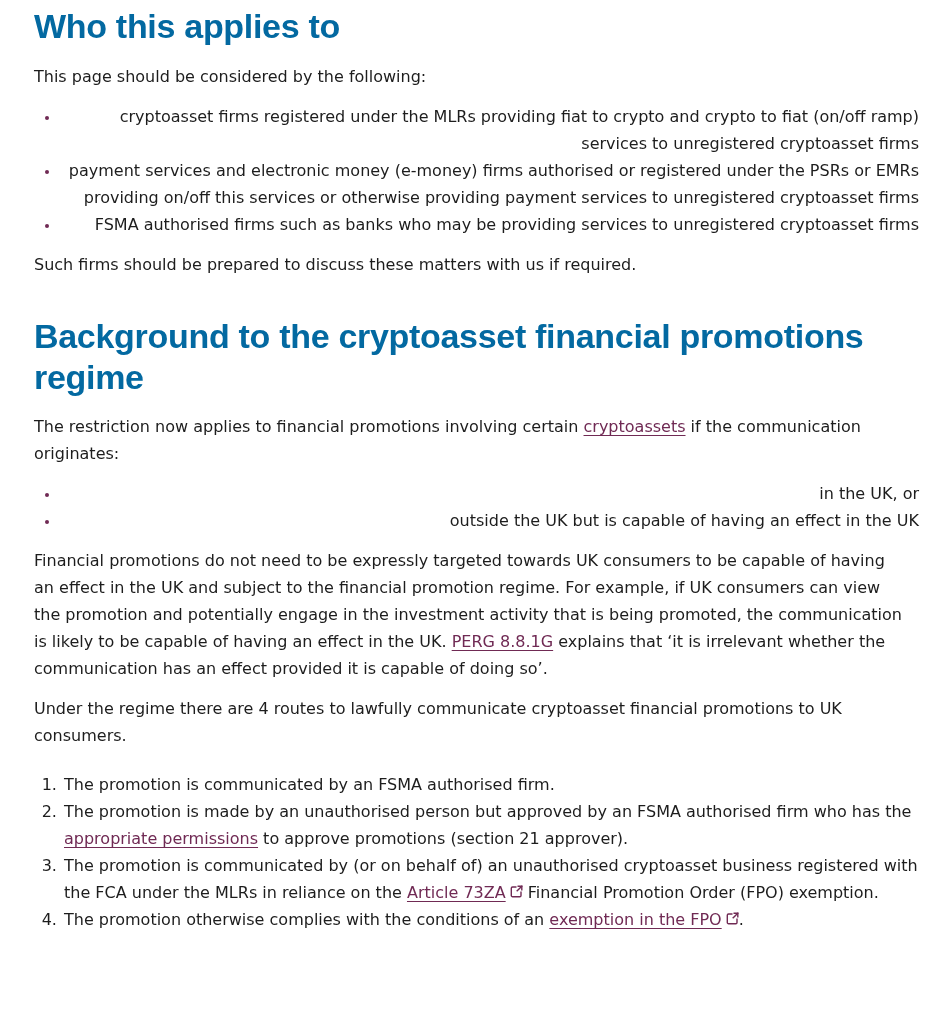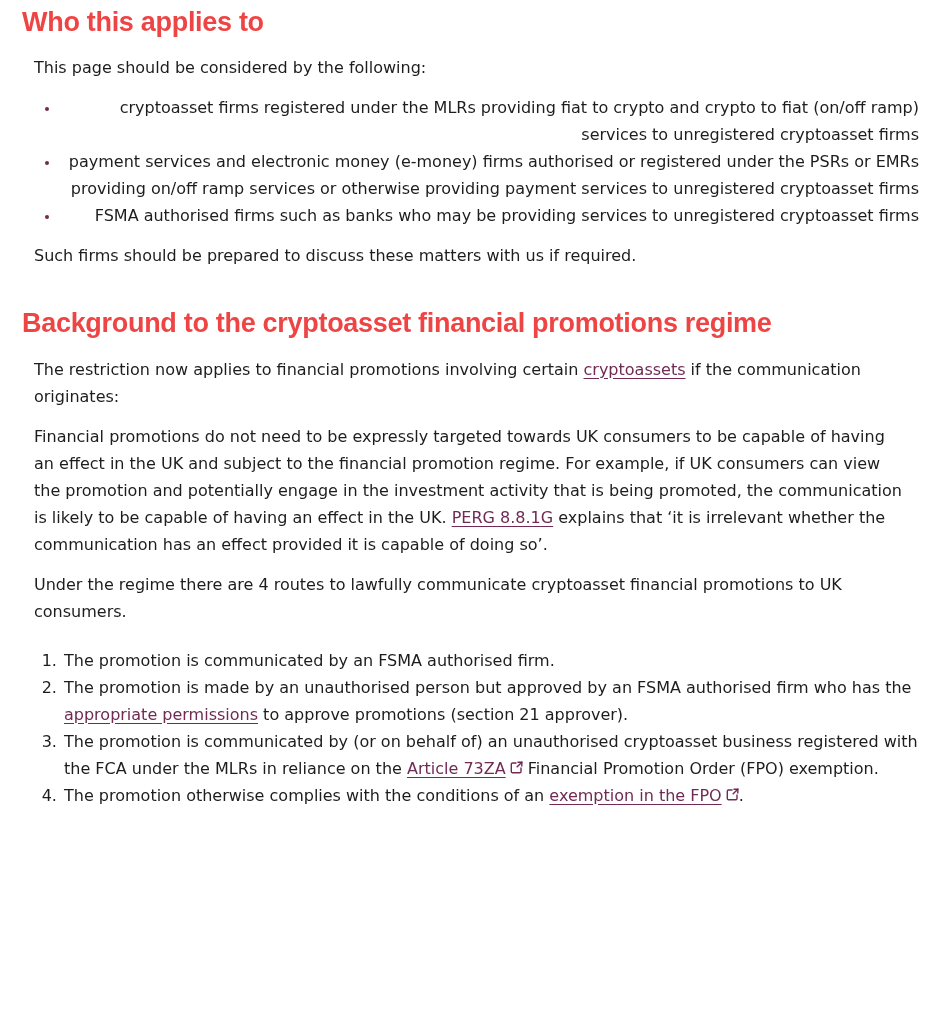--- a/index.html
+++ b/index.html
@@ -13,26 +13,26 @@
     line-height: 27px;
     color: #1d1d1d;
     -webkit-font-smoothing: antialiased;
   }
   main.article {
     width: 939px;
     padding: 6px 20px 10px 22px;
   }
   h2.section-heading {
     font-family: "Liberation Sans", sans-serif;
-    font-size: 27px;
+    font-size: 34px;
     line-height: 1.2;
     font-weight: 600;
     letter-spacing: -0.3px;
-    color: #ef4444;
-    margin: 0 0 16px 0;
+    color: #0369a1;
+    margin: 0 0 16px 12px;
   }
   h2.section-heading + * { margin-top: 0; }
   h2.section-heading.spaced { margin-top: 38px; }
   p { margin: 13px 12px; }
   ul.bullet-list { margin: 13px 0; padding-left: 38px; list-style: disc; }
   ul.bullet-list li { padding-left: 2px; text-align: right; }
   ul.bullet-list li::marker { color: var(--link-color, #702a54); font-size: 13px; }
   ol.numbered-list { margin: 22px 0; padding-left: 40px; }
   ol.numbered-list li { padding-left: 2px; }
   a.inline-link, a.inline-link:visited {
@@ -55,31 +55,35 @@
 <body style="color: rgb(29, 29, 29); background: rgb(255, 255, 255);">
 
 <main class="article">
 
   <h2 class="section-heading">Who this applies to</h2>
 
   <p>This page should be considered by the following:</p>
 
   <ul class="bullet-list">
     <li>cryptoasset firms registered under the MLRs providing fiat to crypto and crypto to fiat (on/off ramp) services to unregistered cryptoasset firms</li>
-    <li>payment services and electronic money (e-money) firms authorised or registered under the PSRs or EMRs providing on/off ramp services or otherwise providing payment services to unregistered cryptoasset firms</li>
+    <li>payment services and electronic money (e-money) firms authorised or registered under the PSRs or EMRs providing on/off this services or otherwise providing payment services to unregistered cryptoasset firms</li>
     <li>FSMA authorised firms such as banks who may be providing services to unregistered cryptoasset firms</li>
   </ul>
 
   <p>Such firms should be prepared to discuss these matters with us if required.</p>
 
   <h2 class="section-heading spaced">Background to the cryptoasset financial promotions regime</h2>
 
 
   <p><span>The restriction now applies to financial promotions involving certain </span><a class="inline-link" href="#">cryptoassets</a><span> if the communication originates:</span></p>
 
+  <ul class="bullet-list">
+    <li>in the UK, or</li>
+    <li>outside the UK but is capable of having an effect in the UK</li>
+  </ul>
 
   <p><span>Financial promotions do not need to be expressly targeted towards UK consumers to be capable of having an effect in the UK and subject to the financial promotion regime. For example, if UK consumers can view the promotion and potentially engage in the investment activity that is being promoted, the communication is likely to be capable of having an effect in the UK. </span><a class="inline-link" href="#">PERG 8.8.1G</a><span> explains that ‘it is irrelevant whether the communication has an effect provided it is capable of doing so’.</span></p>
 
   <p>Under the regime there are 4 routes to lawfully communicate cryptoasset financial promotions to UK consumers.</p>
 
   <ol class="numbered-list">
     <li>The promotion is communicated by an FSMA authorised firm.</li>
     <li><span>The promotion is made by an unauthorised person but approved by an FSMA authorised firm who has the </span><a class="inline-link" href="#">appropriate permissions</a><span> to approve promotions (section 21 approver).</span></li>
     <li><span>The promotion is communicated by (or on behalf of) an unauthorised cryptoasset business registered with the FCA under the MLRs in reliance on the </span><a class="inline-link" href="#">Article 73ZA</a><span class="ext-icon"><svg viewBox="0 0 13 13" fill="none" stroke="currentColor" stroke-width="1.4" stroke-linecap="square">
             <path d="M11 7.2v3.3a1.2 1.2 0 0 1-1.2 1.2H2.5a1.2 1.2 0 0 1-1.2-1.2V3.2A1.2 1.2 0 0 1 2.5 2h3.3"></path>

